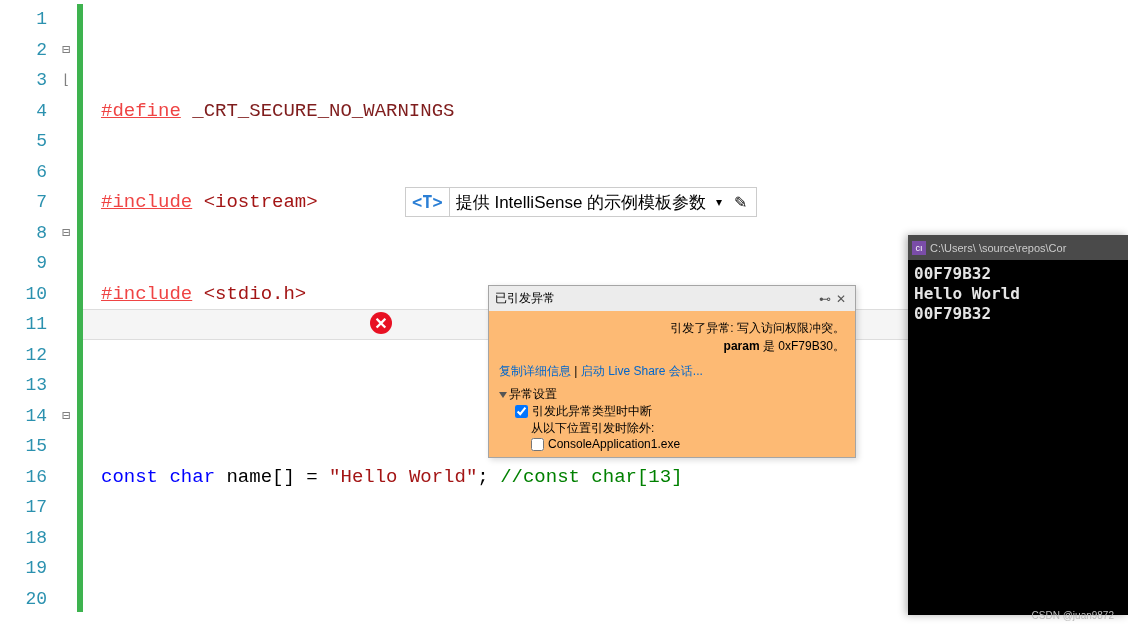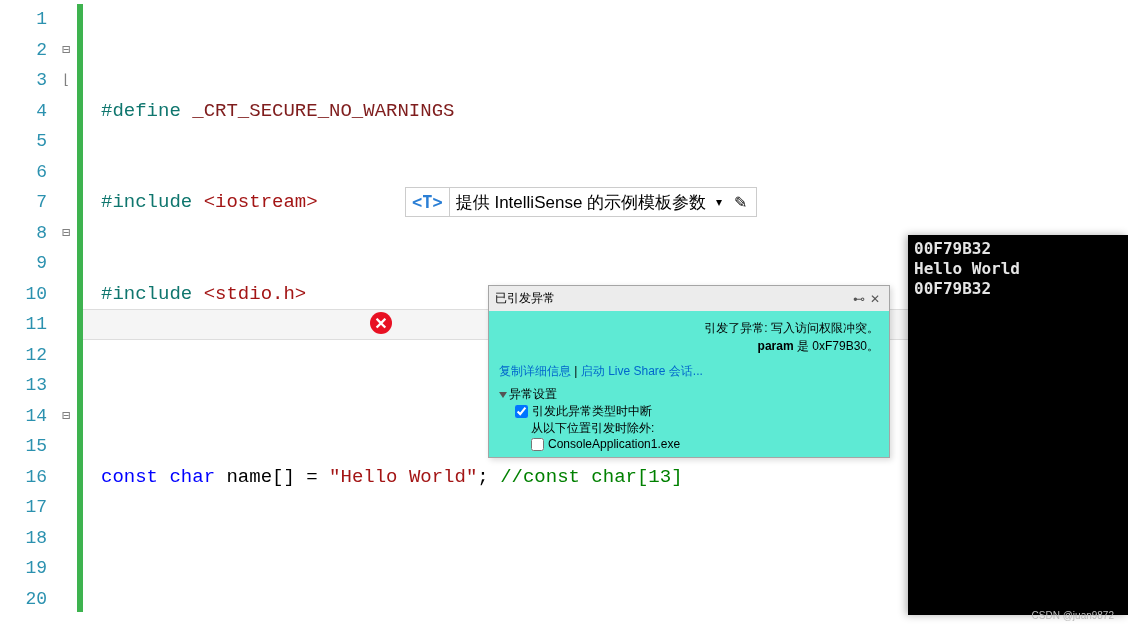--- a/index.html
+++ b/index.html
@@ -47,21 +47,21 @@
       flex: 1;
       padding-top: 4px;
       padding-left: 18px;
       line-height: 30.5px;
       font-size: 19px;
       position: relative;
       white-space: pre;
     }
     .code .line { display:block; height:30.5px; }
     .kw { color: #0000ff; }
-    .mac { color: #0f766e; }
+    .mac { color: #ef4444; text-decoration: underline; }
     .def-id { color: #7f1d1d; }
     .str { color: #a31515; }
     .comment { color: #008000; }
     .bracket { color: #a31515; }
     .template-tip {
       position:absolute;
       left: 405px; top: 187px;
       display:flex; align-items:center;
       border:1px solid #ccc;
       background:#fff;
@@ -92,22 +92,22 @@
       border-radius:50%;
       background:#e81123;
       color:#fff;
       display:flex; align-items:center; justify-content:center;
       font-weight:bold; font-size:16px;
       font-family:Arial,sans-serif;
     }
     .exception-popup {
       position:absolute;
       left:488px; top:285px;
-      width:402px;
-      background:#5eead4;
+      width:368px;
+      background:#fdba74;
       border:1px solid #a5a5a5;
       font-family:"Microsoft YaHei", Arial, sans-serif;
       font-size:12px;
       box-shadow:2px 2px 6px rgba(0,0,0,0.15);
     }
     .exception-popup .title-row {
       display:flex; align-items:center;
       padding:4px 6px;
       background:#ececec;
     }
@@ -259,18 +259,22 @@
   </div>
   <div class="section">
     <span class="tri"></span><span>异常设置</span>
     <label><input type="checkbox" checked="" style=""><span>引发此异常类型时中断</span></label>
     <div style="padding-left:32px;">从以下位置引发时除外:</div>
     <label style="padding-left:32px;"><input type="checkbox" style=""><span>ConsoleApplication1.exe</span></label>
   </div>
 </div>
 
 <div class="console-window">
+  <div class="title">
+    <span class="app-icon">cı</span>
+    <span>C:\Users\       \source\repos\Cor</span>
+  </div>
   <div class="body"><span>00F79B32</span>
 <span>Hello World</span>
 <span>00F79B32</span></div>
 </div>
 
 <div class="watermark">CSDN @juan9872</div>
 
 </body></html>

